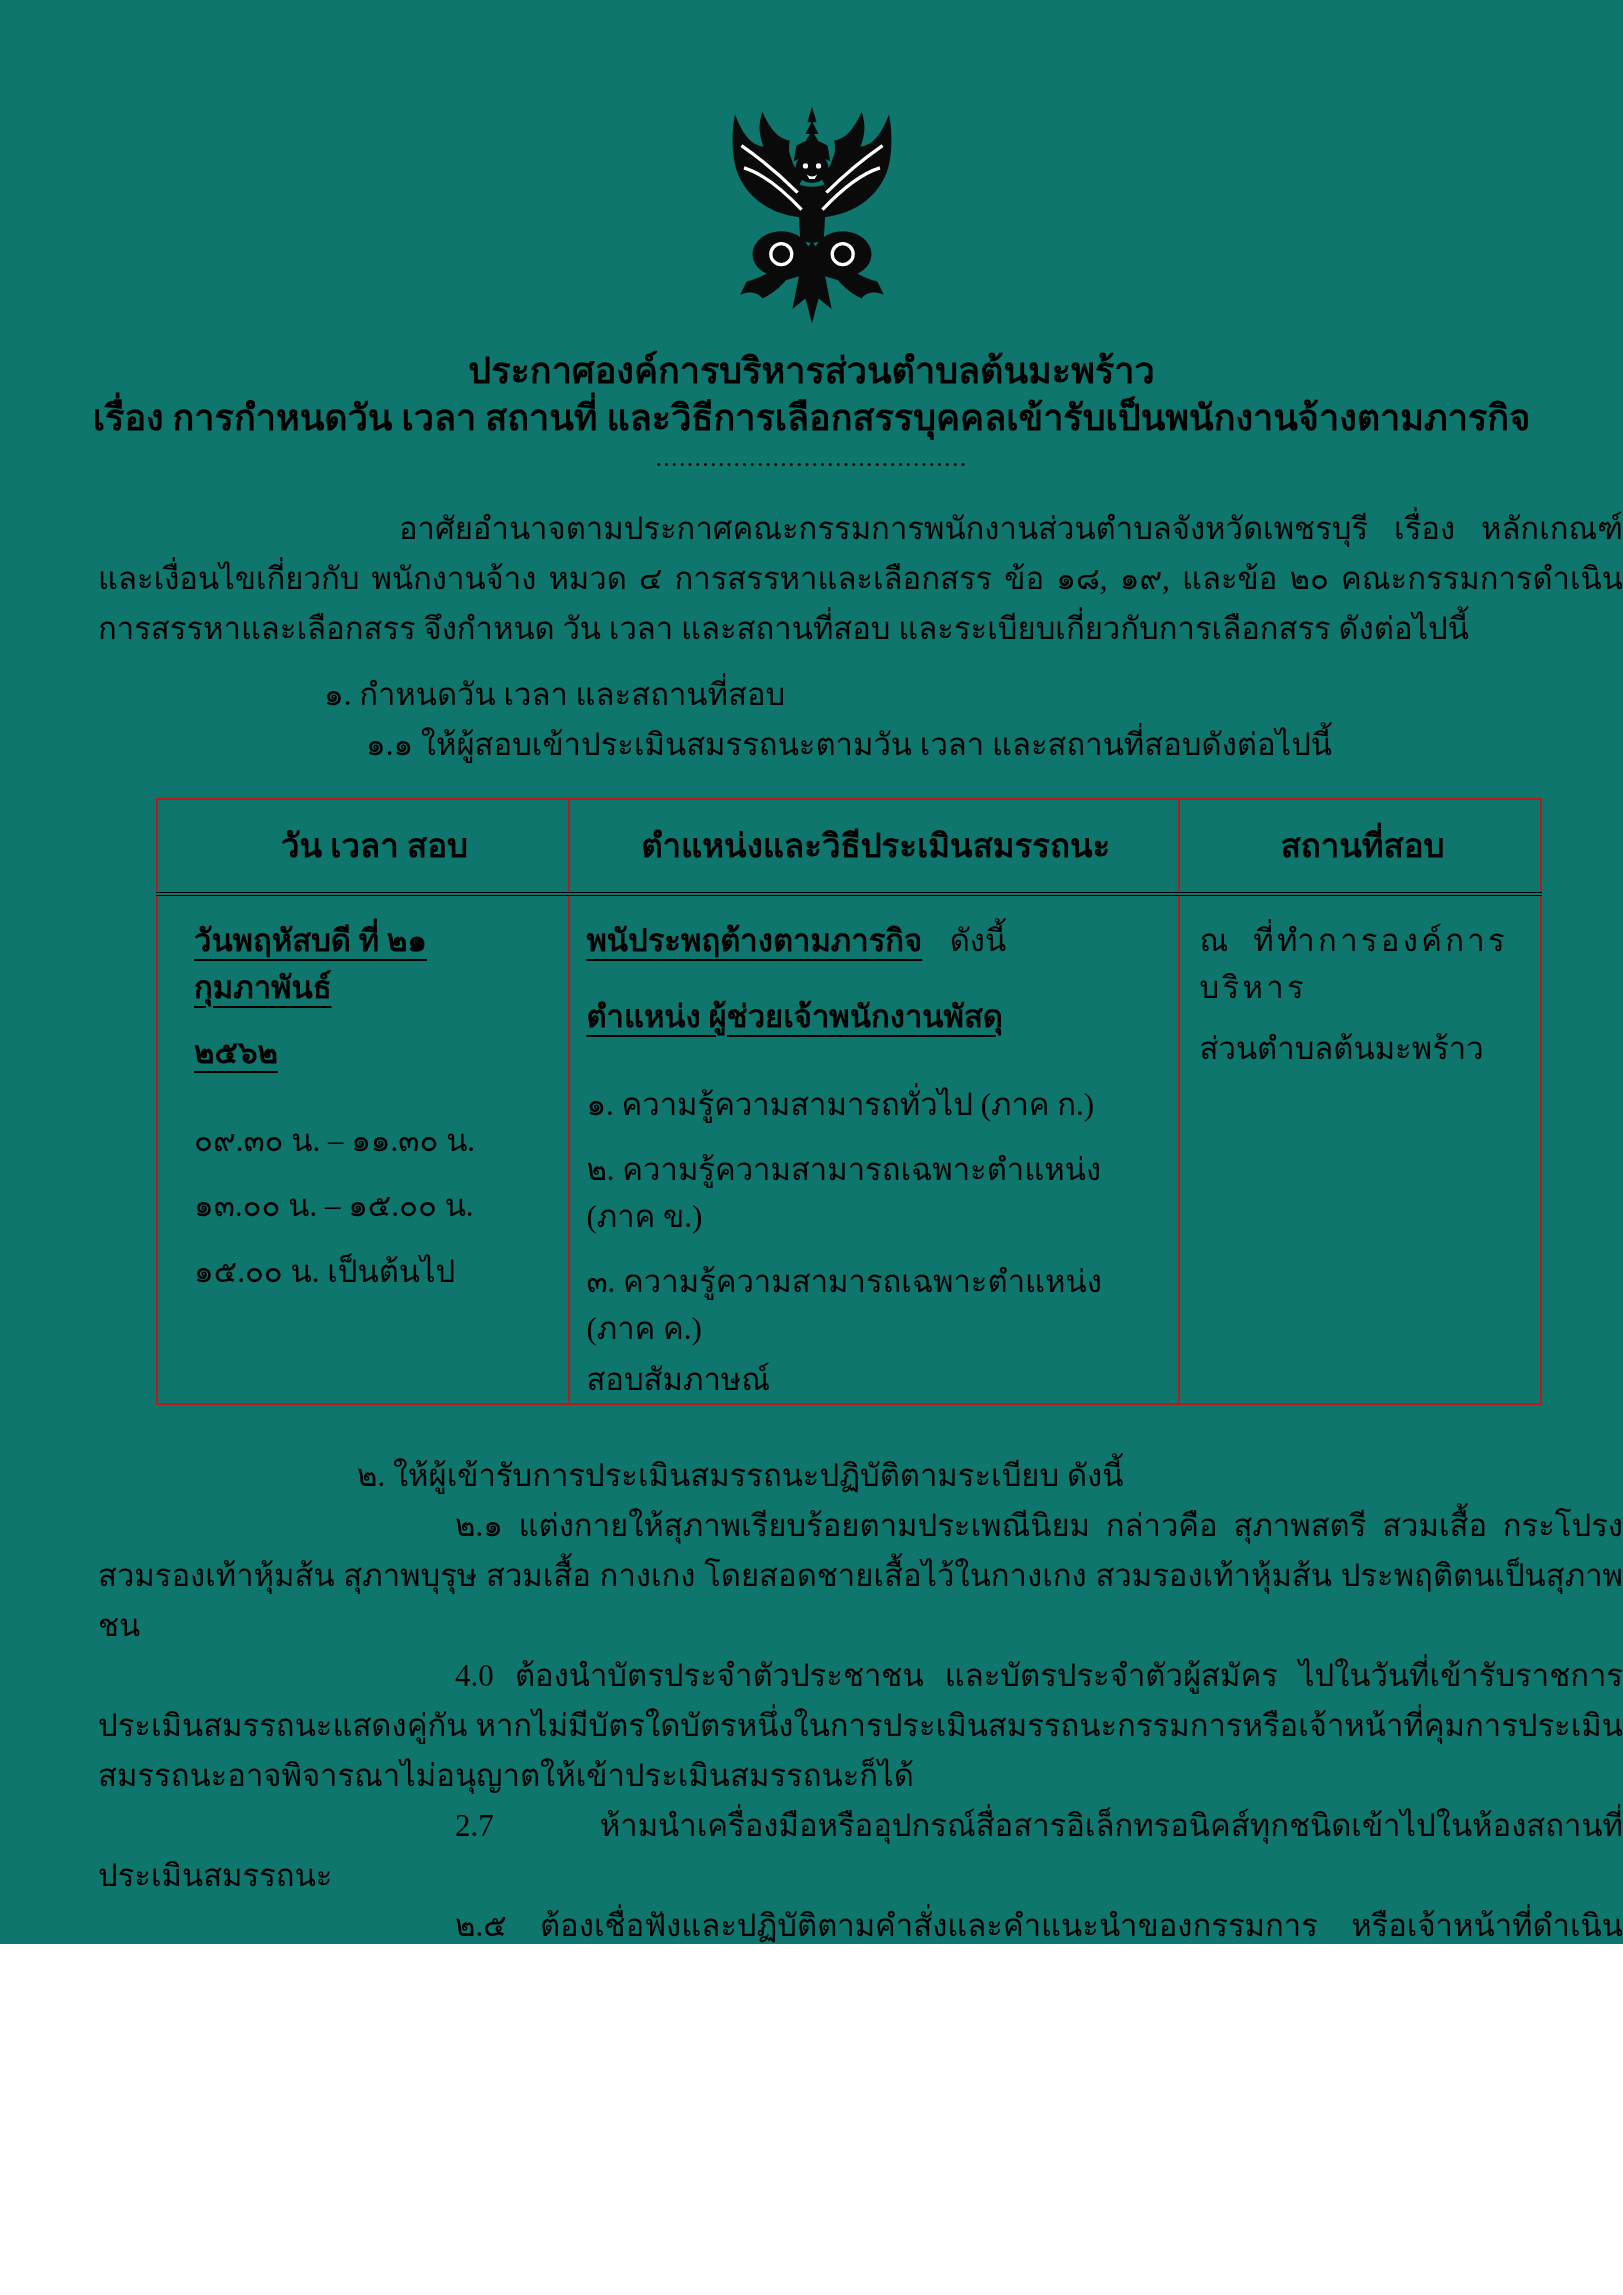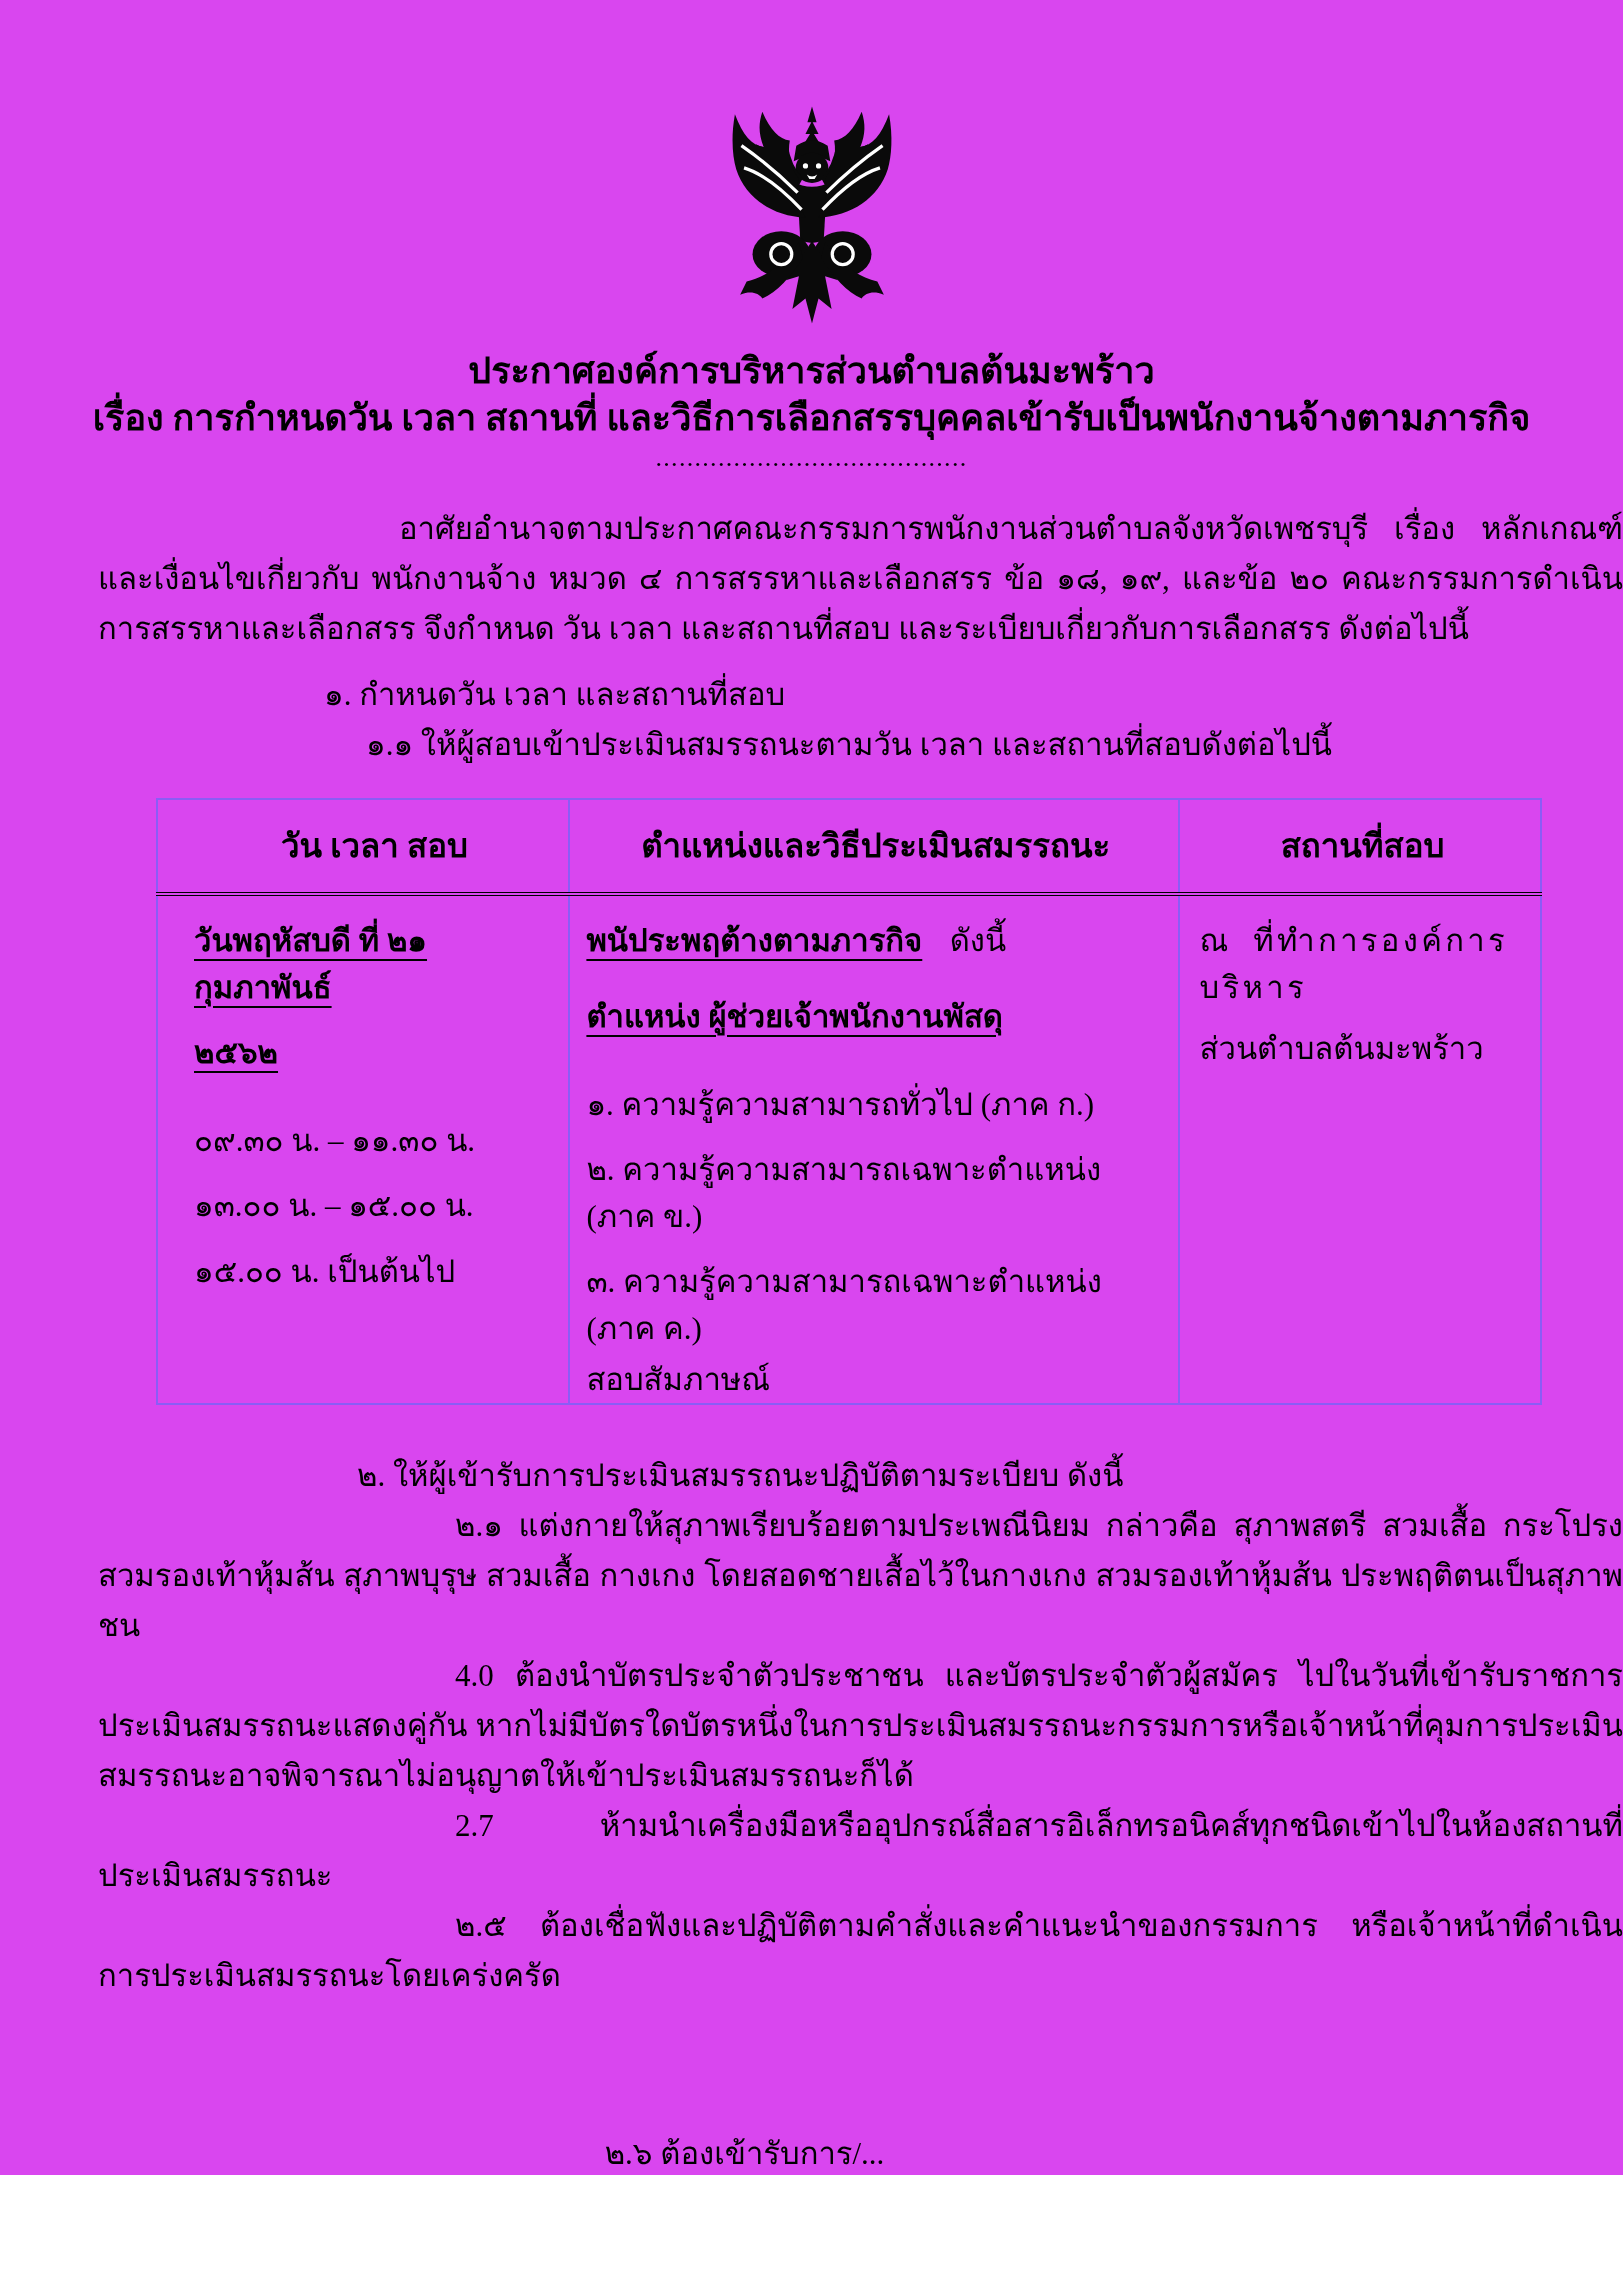--- a/index.html
+++ b/index.html
@@ -1,20 +1,20 @@
 <!DOCTYPE html>
 <html lang="th" style="font-size:10.5px"><head>
 <meta charset="utf-8">
 <style>
   * { margin:0; padding:0; box-sizing:border-box; }
   html,body { background:#ffffff; }
   .page {
     position:relative;
-    width:1623px; height:2175px;
-    background:#d946ef;
+    width:1623px; height:1944px;
+    background:#0f766e;
     color:#000;
     font-family:"Liberation Serif", serif;
     font-size:31px;
     overflow:hidden;
   }
   
   .emblem-wrap { margin:105px auto 0 auto; width:196px; height:229px; }
   .emblem-wrap svg { display:block; }
   
   .title { text-align:center; font-weight:bold; font-size:36px; line-height:47px; }
@@ -24,21 +24,21 @@
   .body-block { margin-left:98px; }
   .para { line-height:50px; text-align:justify; }
   .intro { margin-top:34px; text-indent:301px; }
   .sec-h { line-height:50px; }
   .s1h { margin-top:15.7px; margin-left:324px; }
   .s1s { margin-left:366px; }
   .s2h { margin-top:46px; margin-left:357px; }
   .item { text-indent:357px; }
   
   table.exam { border-collapse:collapse; table-layout:fixed; margin:6.5px 0 0 156px; width:1383px; }
-  table.exam, table.exam th, table.exam td { border:2px solid #8b5cf6;margin-top:28px; }
+  table.exam, table.exam th, table.exam td { border:2px solid #b91c1c;margin-top:28px; }
   table.exam { border-width:2.6px; }
   table.exam th {
     height:95px; font-size:33px; font-weight:bold;
     text-align:center; vertical-align:middle;
     border-bottom:4.6px double #000;
   }
   table.exam td { height:358px; vertical-align:top; padding-top:21px; }
   .c1 { width:412px; padding-left:36px; padding-right:13px; }
   .c2 { width:610px; padding-left:16.4px; padding-right:13px; }
   .c3 { width:362px; padding-left:19.6px; padding-right:14.4px; }

